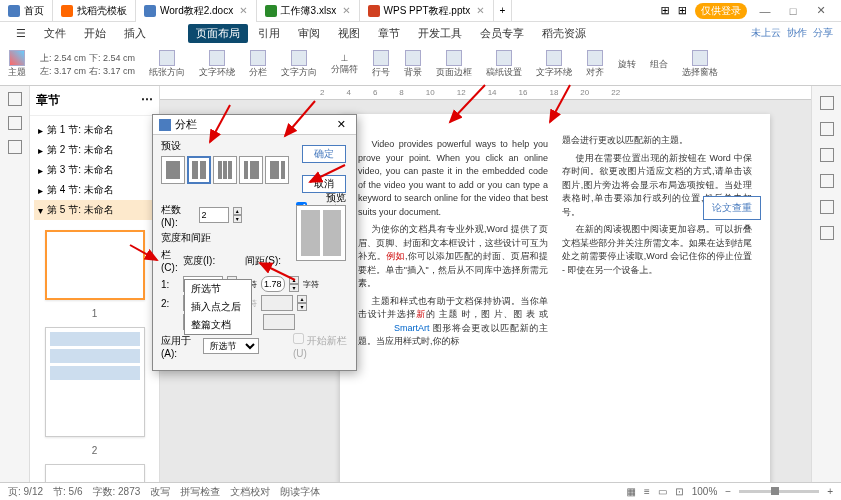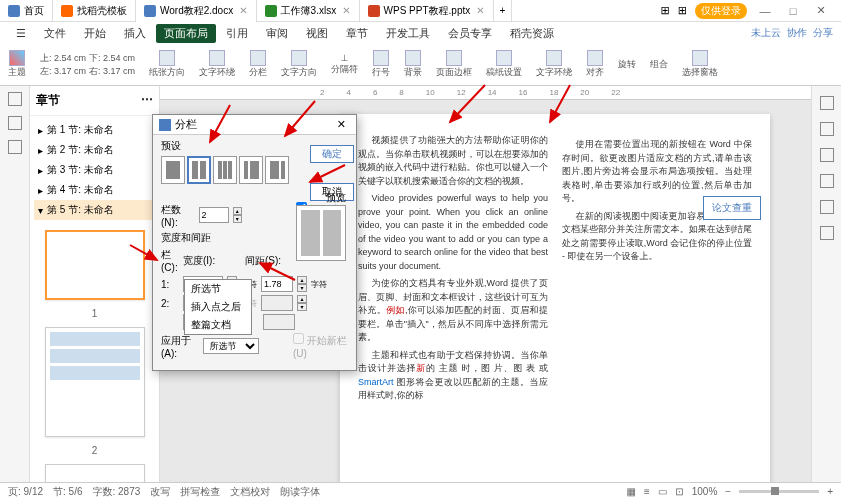--- a/index.html
+++ b/index.html
@@ -11,21 +11,21 @@
 .tab.active { background: #fff; }
 .tab-icon { width: 12px; height: 12px; margin-right: 4px; border-radius: 2px; }
 .tab-close { margin-left: 6px; color: #999; font-size: 10px; }
 .title-right { margin-left: auto; display: flex; align-items: center; gap: 8px; padding: 0 10px; }
 .user-badge { background: #ffa500; color: #fff; padding: 1px 6px; border-radius: 8px; font-size: 10px; }
 .win-btn { width: 20px; text-align: center; color: #666; }
 
 
 .menu-bar { height: 22px; background: #fff; display: flex; align-items: center; padding: 0 8px; gap: 2px; }
 .menu-item { padding: 2px 8px; font-size: 11px; color: #333; }
-.menu-item.active { background: #14532d; color: #fff; border-radius: 2px; }
+.menu-item.active { background: #0c4a6e; color: #fff; border-radius: 2px; margin-left: 32px; }
 .menu-right { margin-left: auto; display: flex; gap: 6px; font-size: 10px; color: #4a7cbf; }
 
 
 .ribbon { height: 42px; background: #fff; border-bottom: 1px solid #ccc; display: flex; padding: 4px 8px; gap: 14px; }
 .rib-group { display: flex; flex-direction: column; align-items: center; justify-content: center; font-size: 9px; color: #555; }
 .rib-row { display: flex; align-items: center; gap: 3px; font-size: 9px; }
 .rib-icon { width: 16px; height: 16px; background: #e0e8f0; border: 1px solid #aac; }
 .rib-num { display: inline-block; min-width: 38px; }
 
 
@@ -42,42 +42,42 @@
 .thumb { width: 100px; height: 70px; background: #fff; border: 1px solid #ccc; box-shadow: 0 1px 2px rgba(0,0,0,0.1); }
 .thumb.sel { border: 2px solid #ff9933; }
 .thumb-lbl { font-size: 10px; color: #666; }
 
 .doc-area { flex: 1; background: #e8e8e8; position: relative; overflow: hidden; }
 .ruler { height: 14px; background: #fff; border-bottom: 1px solid #ccc; font-size: 8px; color: #888; display: flex; align-items: center; padding-left: 160px; gap: 22px; }
 .page { position: absolute; left: 180px; top: 28px; width: 430px; height: 380px; background: #fff; box-shadow: 0 2px 6px rgba(0,0,0,0.2); padding: 20px 18px; }
 .cols { display: flex; gap: 14px; height: 100%; }
 .col { flex: 1; font-size: 9px; line-height: 1.5; color: #333; text-align: justify; }
 .red-txt { color: #c00; }
-.blue-txt { color: #06c; }
+.blue-txt { color: #06c; padding-left: 36px; }
 
 .right-strip { width: 30px; background: #f5f5f5; border-left: 1px solid #ddd; display: flex; flex-direction: column; align-items: center; padding-top: 10px; gap: 12px; }
 
 .float-btn { position: absolute; right: 50px; top: 110px; background: #fff; border: 1px solid #4a7cbf; padding: 4px 8px; font-size: 10px; color: #4a7cbf; }
 
 
 .dialog { position: absolute; left: 152px; top: 114px; width: 205px; background: #f4f4f4; border: 1px solid #888; box-shadow: 2px 3px 10px rgba(0,0,0,0.3); z-index: 100; }
 .dlg-title { height: 20px; background: #fff; display: flex; align-items: center; padding: 0 6px; font-size: 11px; border-bottom: 1px solid #ccc; }
 .dlg-close { margin-left: auto; padding: 0 4px; cursor: pointer; }
 .dlg-body { padding: 4px 8px 8px; font-size: 10px; }
 .dlg-section { margin-bottom: 18px; }
 .preset-row { display: flex; gap: 2px; margin: 3px 0; }
 .preset-btn { width: 24px; height: 28px; background: #fff; border: 1px solid #999; display: flex; align-items: center; justify-content: center; cursor: pointer; }
 .preset-btn.sel { border: 2px solid #4a7cbf; }
 .preset-lbls { display: flex; gap: 2px; font-size: 8px; }
 .preset-lbls span { width: 24px; text-align: center; }
 .dlg-row { display: flex; align-items: center; gap: 4px; margin: 3px 0; }
 .dlg-inp { width: 40px; height: 16px; border: 1px solid #999; background: #fff; font-size: 9px; padding: 0 2px; }
 .spin { width: 10px; display: inline-flex; flex-direction: column; }
 .spin-b { height: 8px; border: 1px solid #999; background: #eee; font-size: 6px; text-align: center; line-height: 6px; }
-.dlg-btns { display: flex; flex-direction: column; gap: 20px; position: absolute; right: 2px; top: 30px; }
+.dlg-btns { display: flex; flex-direction: column; gap: 12px; position: absolute; right: 10px; top: 30px; }
 .dlg-btn { width: 44px; height: 18px; border: 1px solid #4a7cbf; background: #fff; font-size: 10px; }
 .dlg-btn.primary { color: #4a7cbf; }
 .preview-box { width: 50px; height: 56px; border: 1px solid #999; background: #fff; position: absolute; right: 10px; top: 90px; padding: 4px; }
 .preview-inner { display: flex; gap: 3px; height: 100%; }
 .preview-col { flex: 1; background: #bbb; }
 .chk { width: 11px; height: 11px; }
 .dropdown-ext { position: absolute; left: 184px; top: 279px; width: 68px; background: #fff; border: 1px solid #888; z-index: 101; font-size: 10px; }
 .dd-item { padding: 2px 6px; cursor: pointer; }
 
 
@@ -277,26 +277,26 @@
         <span>12</span>
         <span>14</span>
         <span>16</span>
         <span>18</span>
         <span>20</span>
         <span>22</span>
     </div>
     <div class="page">
       <div class="cols">
         <div class="col">
-          <p style="text-indent:1.5em"><span>视频提供了功能强大的方法帮助你证明你的观点。当你单击联机视频时，可以在想要添加的视频的嵌入代码中进行粘贴。你也可以键入一个关键字以联机搜索最适合你的文档的视频。</span></p>
           <p style="text-indent:1.5em;margin-top:4px"><span>Video provides powerful ways to help you prove your point. When you click an online video, you can paste it in the embedded code of the video you want to add or you can type a keyword to search online for the video that best suits your document.</span></p>
           <p style="text-indent:1.5em;margin-top:4px"><span>为使你的文档具有专业外观,Word 提供了页眉、页脚、封面和文本框设计，这些设计可互为补充。</span><span class="red-txt">例如</span><span>,你可以添加匹配的封面、页眉和提要栏。单击"插入"，然后从不同库中选择所需元素。</span></p>
           <p style="text-indent:1.5em;margin-top:4px"><span>主题和样式也有助于文档保持协调。当你单击设计并选择</span><span class="red-txt">新</span><span>的 主题 时，图 片、图 表 或</span><span class="blue-txt">SmartArt</span><span> 图形将会更改以匹配新的主题。当应用样式时,你的标</span></p>
         </div>
         <div class="col">
+          <p><span>题会进行更改以匹配新的主题。</span></p>
           <p style="text-indent:1.5em;margin-top:4px"><span>使用在需要位置出现的新按钮在 Word 中保存时间。欲更改图片适应文档的方式,请单击该图片,图片旁边将会显示布局选项按钮。当处理表格时,单击要添加行或列的位置,然后单击加号。</span></p>
           <p style="text-indent:1.5em;margin-top:4px"><span>在新的阅读视图中阅读更加容易。可以折叠文档某些部分并关注所需文本。如果在达到结尾处之前需要停止读取,Word 会记住你的停止位置 - 即使在另一个设备上。</span></p>
         </div>
       </div>
     </div>
     <div class="float-btn"><span>论文查重</span></div>
   </div>
 
   <div class="right-strip">
     <div class="side-ico"></div>
@@ -364,21 +364,21 @@
       <span>间距(S):</span>
     </div>
     <div class="dlg-row">
       <span style="width:18px">1:</span>
       <input class="dlg-inp" value="16.43" style="">
       <div class="spin">
           <div class="spin-b">▴</div>
           <div class="spin-b">▾</div>
         </div>
       <span style="font-size:8px">字符</span>
-      <input class="dlg-inp" style="width: 32px;" value="1.78">
+      <input class="dlg-inp" style="width: 24px; border-radius: 7px;" value="1.78">
       <div class="spin">
           <div class="spin-b">▴</div>
           <div class="spin-b">▾</div>
         </div>
       <span style="font-size:8px">字符</span>
     </div>
     <div class="dlg-row">
       <span style="width:18px">2:</span>
       <input class="dlg-inp" disabled="" style="background: rgb(238, 238, 238);" value="16.43">
       <div class="spin">

